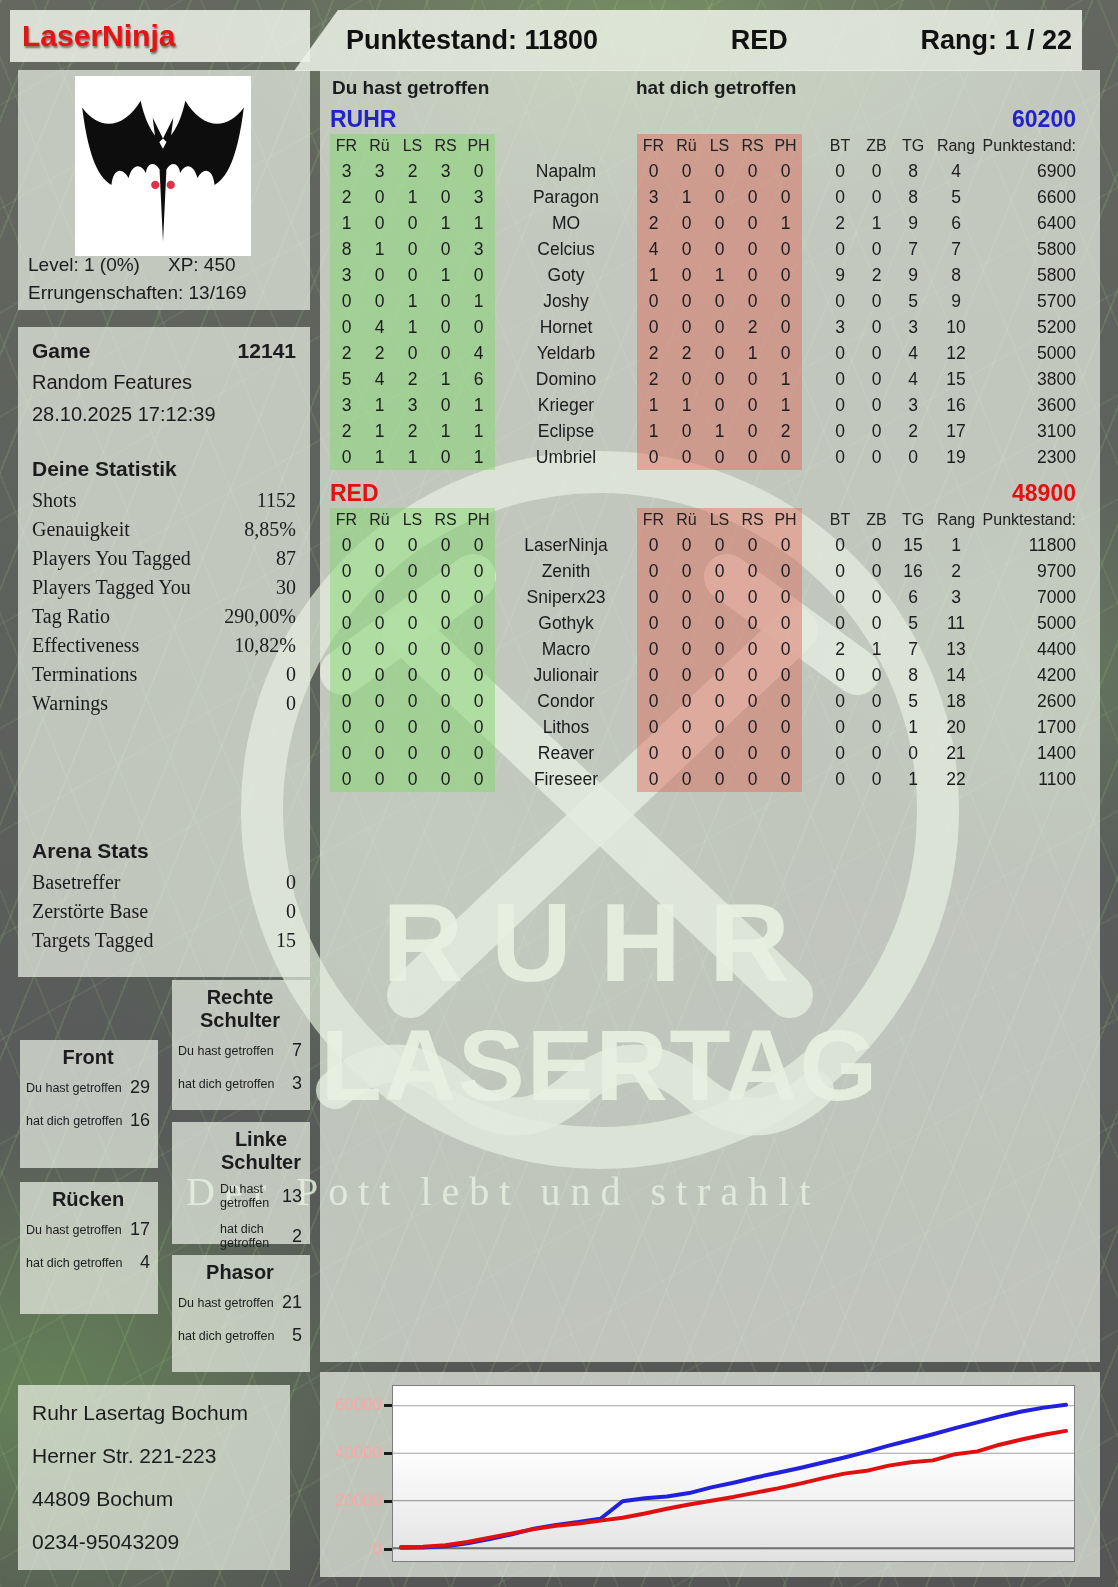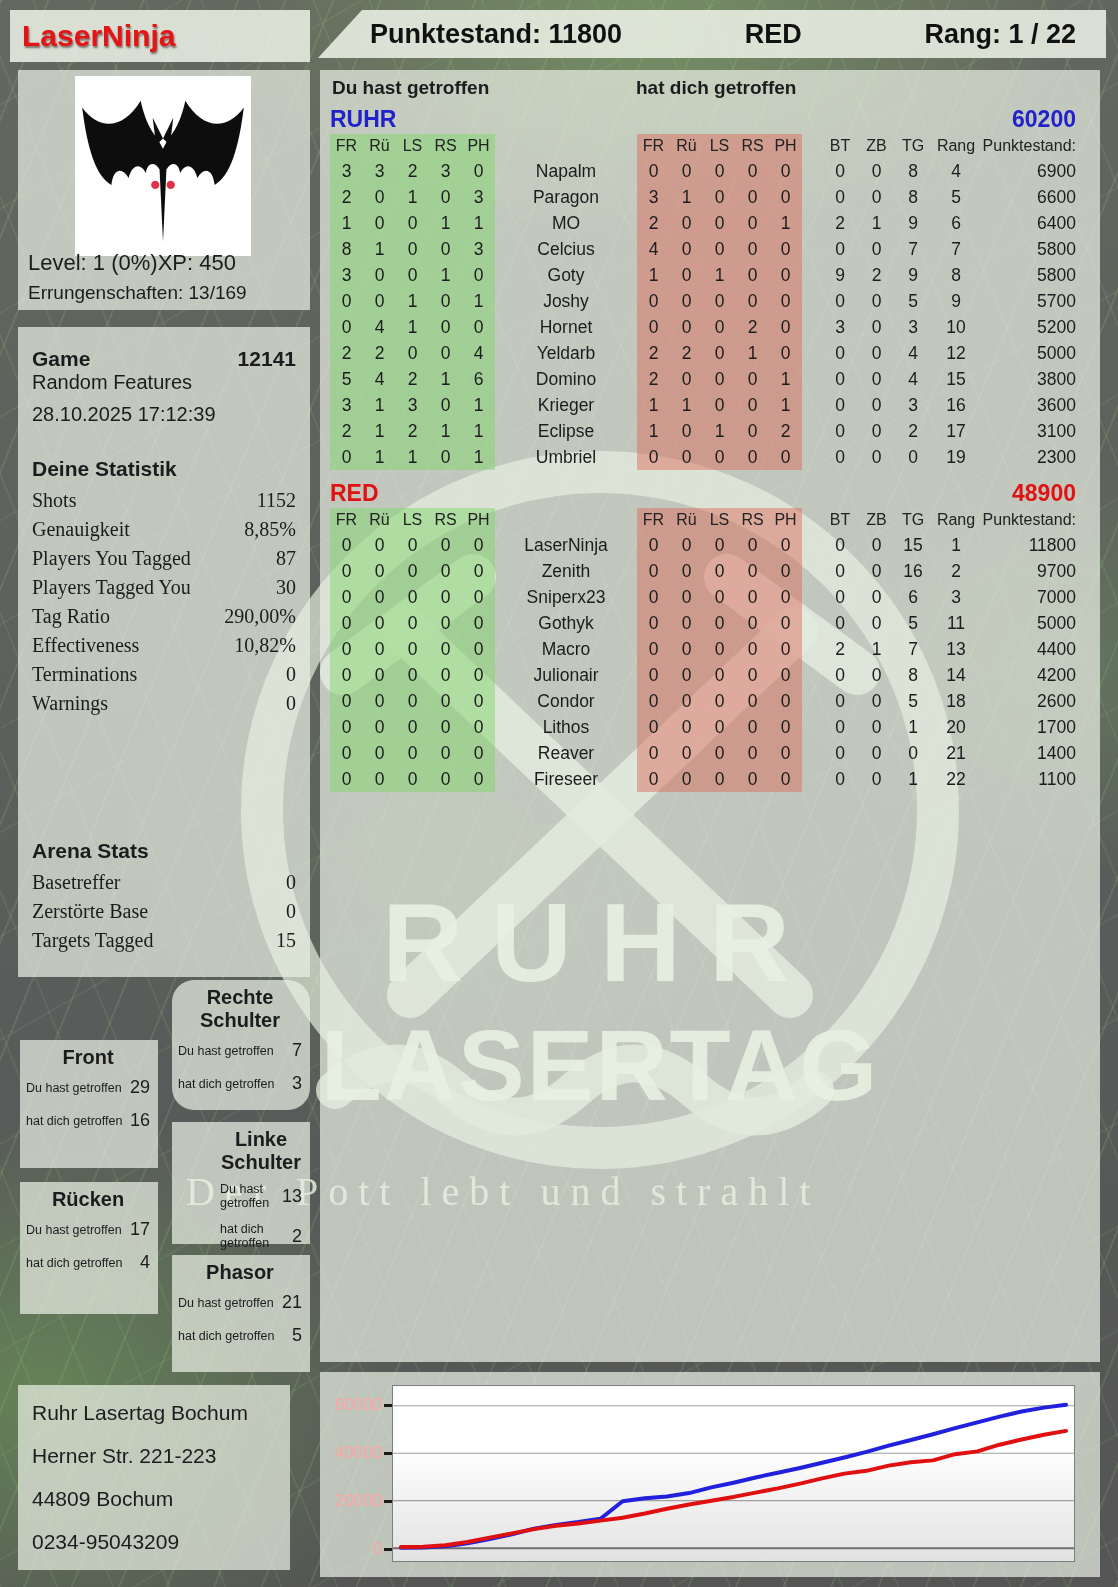--- a/index.html
+++ b/index.html
@@ -23,40 +23,40 @@
   .wm-line2{position:absolute;left:290px;top:1008px;width:620px;text-align:center;
             font-size:100px;font-weight:bold;letter-spacing:2px;color:#e3f4da;opacity:.9;}
   .wm-tagline{position:absolute;left:186px;top:1168px;width:740px;text-align:left;
             font-family:"Liberation Serif",serif;font-size:40px;letter-spacing:10px;color:#dcefd4;opacity:.85;}
   
   .panel{position:absolute;background:rgba(233,239,227,.72);z-index:2;box-sizing:border-box;}
   .opaque{background:rgba(237,242,232,.86);}
   
   .name-box{left:10px;top:10px;width:300px;height:52px;display:flex;align-items:center;padding-left:12px;}
   .name-box span{font-size:30px;font-weight:bold;color:#e51414;text-shadow:1px 2px 2px rgba(50,20,20,.55);}
-  .header-band{left:318px;top:10px;width:788px;height:48px;display:flex;align-items:center;
-               justify-content:space-between;padding:0 30px 0 52px;
+  .header-band{left:294px;top:10px;width:788px;height:61px;display:flex;align-items:center;
+               justify-content:space-between;padding:0 10px 0 52px;
                clip-path:polygon(44px 0,100% 0,100% 100%,0 100%);}
   .header-band span{font-size:27px;font-weight:bold;color:#111;}
   
   .avatar-box{left:18px;top:70px;width:292px;height:240px;}
   .avatar{position:absolute;left:57px;top:6px;width:176px;height:180px;background:#fff;padding:2px;box-sizing:border-box;}
   .avatar svg{width:100%;height:100%;}
-  .profile-1{position:absolute;left:10px;bottom:34px;font-size:22px;display:flex;}
+  .profile-1{position:absolute;left:10px;bottom:34px;font-size:19px;display:flex;gap:28px;}
   .profile-2{position:absolute;left:10px;bottom:6px;font-size:19px;}
   
   .info-box{left:18px;top:327px;width:292px;height:650px;padding:12px 14px;}
-  .grow{display:flex;justify-content:space-between;font-size:21px;font-weight:bold;height:32px;align-items:flex-end;}
+  .grow{display:flex;justify-content:space-between;font-size:21px;font-weight:bold;height:32px;}
   .gline{font-size:20px;height:32px;}
   .sec-title{font-size:21px;font-weight:bold;margin-top:22px;height:32px;}
   .sec-title.arena{margin-top:118px;}
   .stat-row{display:flex;justify-content:space-between;font-size:20px;height:29px;font-family:Liberation Serif, serif;}
   
   .zone{padding:4px 8px 0 6px;}
-  .zone-rs{left:172px;top:980px;width:138px;height:130px;border-radius:22px;}
+  .zone-rs{left:172px;top:980px;width:138px;height:130px;}
   .zone-front{left:20px;top:1040px;width:138px;height:128px;}
   .zone-ls{left:172px;top:1122px;width:138px;height:122px;padding-left:48px;}
   .zone-rueck{left:20px;top:1182px;width:138px;height:132px;}
   .zone-phasor{left:172px;top:1255px;width:138px;height:117px;}
   .ztitle{text-align:center;font-size:20px;font-weight:bold;margin:2px 0 8px;}
   .zrow{display:flex;justify-content:space-between;align-items:center;margin-bottom:12px;}
   .zl{font-size:12.5px;}
   .zv{font-size:18px;}
   
   .venue-box{left:18px;top:1385px;width:272px;height:185px;padding:6px 0 0 14px;}

